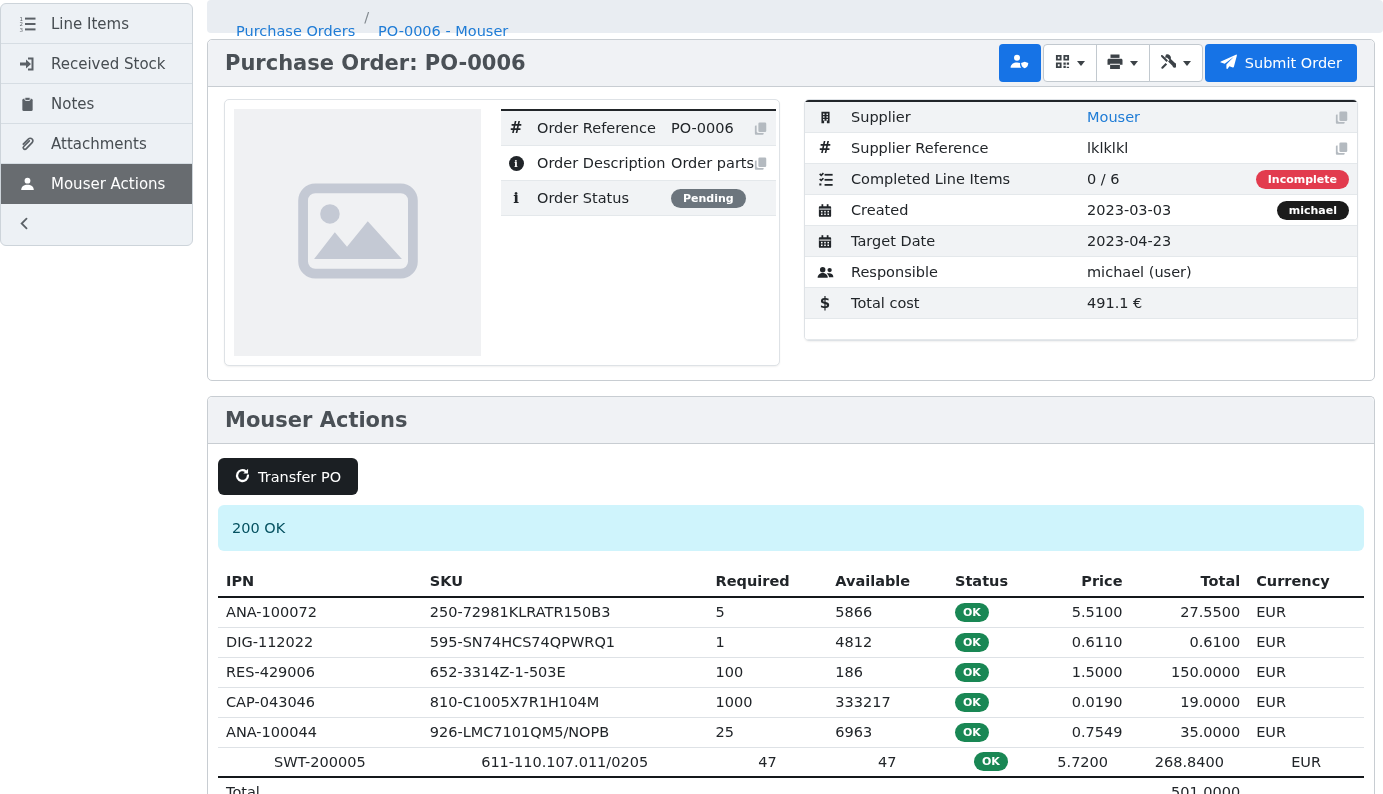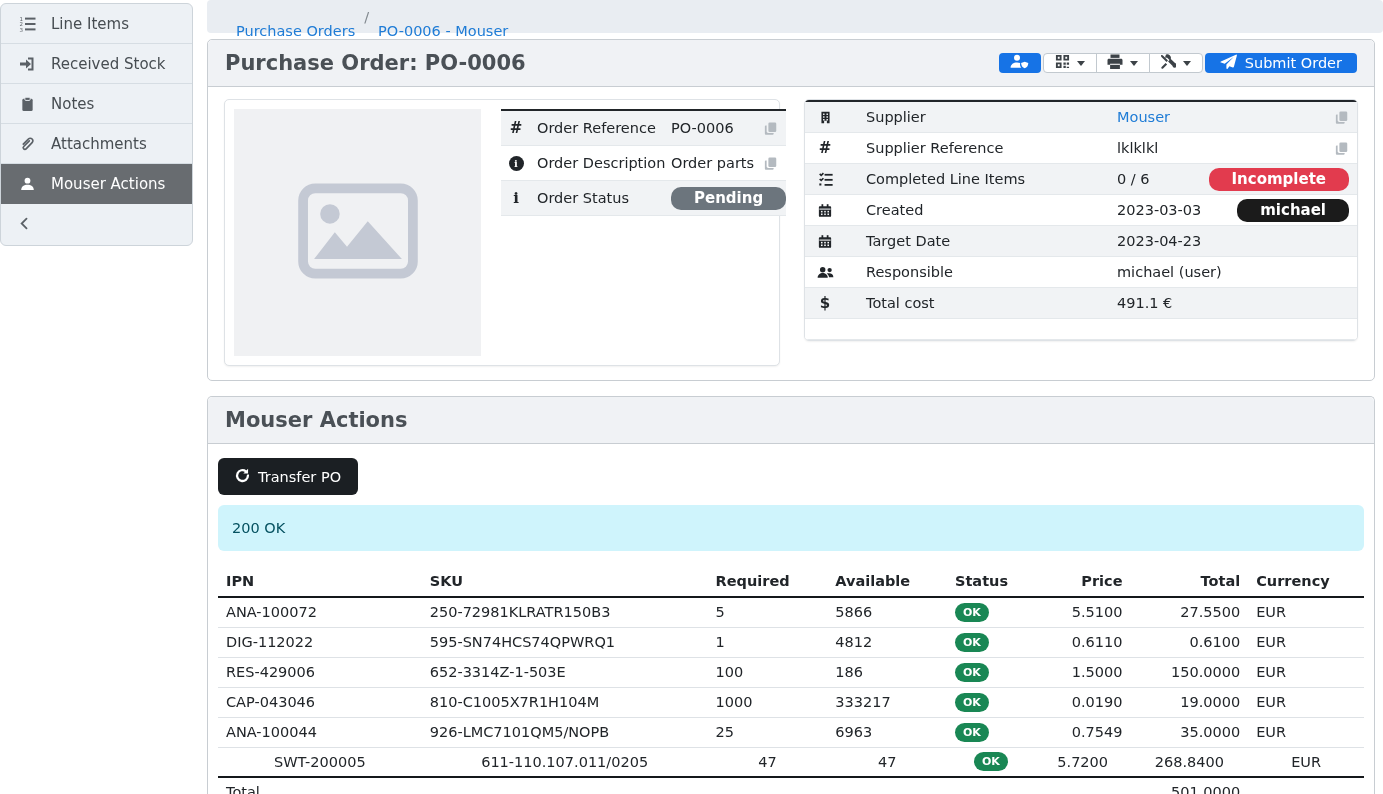--- a/index.html
+++ b/index.html
@@ -45,21 +45,21 @@
   }
   .panel-header {
     display:flex; align-items:center; height:47px; padding:0 17px;
     background:#f0f2f5; border-bottom:1px solid #c8cdd2;
     border-radius:5px 5px 0 0;
   }
   .panel-title { margin:0; font-size:21px; font-weight:600; color:#4a5056; }
 
   .header-actions { margin-left:auto; display:flex; align-items:center; gap:2px; }
   .btn {
-    height:20px; border:1px solid transparent; border-radius:4px;
+    height:38px; border:1px solid transparent; border-radius:4px;
     display:inline-flex; align-items:center; justify-content:center; gap:8px;
     font-size:14.5px; font-family:inherit; cursor:pointer; background:none; padding:0 14px;
   }
   .btn-blue { background:var(--accent-blue,#1673e6); color:#fff; }
   .btn-icon-only { width:42px; padding:0; }
   .btn-group { display:flex; }
   .btn-white {
     background:#fff; border:1px solid #c2c9cf; color:#3c4247;
     width:54px; padding:0; gap:7px; border-radius:0; margin-left:-1px;
   }
@@ -73,39 +73,39 @@
   .card-left { width:556px; display:flex; gap:20px; padding:9px; }
   .thumb {
     width:247px; height:247px; flex:none; background:#f0f1f3;
     display:flex; align-items:center; justify-content:center;
   }
   .detail-table { border-top:2px solid #212529; }
   .card-left .detail-table { flex:1; align-self:flex-start; }
   .d-row { display:flex; align-items:center; border-bottom:1px solid #e4e8eb; background:#fff; }
   .detail-table .d-row:nth-child(odd) { background:#f1f3f5; }
   .card-left .d-row { height:35px; }
-  .card-right .d-row { height:31px;gap:15px; }
+  .card-right .d-row { height:31px; }
   .card-right .d-row.empty { height:21px; }
   .d-icon { flex:none; display:flex; justify-content:center; align-items:center; color:#212529; }
   .card-left .d-icon { width:30px; }
   .card-right .d-icon { width:40px; }
   .d-label { flex:none; padding-left:6px; }
   .card-left .d-label { width:140px; }
   .card-right .d-label { width:242px; }
   .d-value { flex:1; white-space:nowrap; overflow:hidden; }
   .d-extra { margin-left:auto; padding-right:8px; display:flex; align-items:center; }
   .card-right { flex:1; align-self:flex-start; overflow:hidden; }
   a.val-link { color:var(--link-blue,#1f7cd6); text-decoration:none; cursor:pointer; }
 
   .hash-glyph { font-weight:700; font-size:15px; }
   .dollar-glyph { font-weight:700; font-size:15px; }
   .info-plain { font-family:"DejaVu Serif","Liberation Serif",serif; font-weight:700; font-size:15px; }
   .info-circle { width:15px; height:15px; border-radius:50%; background:#212529; color:#fff; display:flex; align-items:center; justify-content:center; font-size:10px; font-weight:700; font-family:"DejaVu Serif","Liberation Serif",serif; }
 
-  .badge { display:inline-block; color:#fff; font-weight:700; font-size:15px; line-height:1; padding:4px 23px; border-radius:10px; }
+  .badge { display:inline-block; color:#fff; font-weight:700; font-size:11px; line-height:1; padding:4px 12px; border-radius:10px; }
   .badge-gray  { background:var(--badge-gray,#6c757d); }
   .badge-red   { background:var(--badge-red,#e23b4e); }
   .badge-black { background:var(--badge-black,#1b1b1b); }
   .badge-green { background:var(--badge-green,#198754); padding:4px 8px; font-size:11px; }
 
   .copy-icn { color:#b4bac0; display:flex; cursor:pointer; }
 
   
   .panel-actions { margin-top:15px; border-bottom:none; border-radius:5px 5px 0 0; }
   .actions-body { padding:8px 10px 0; }

